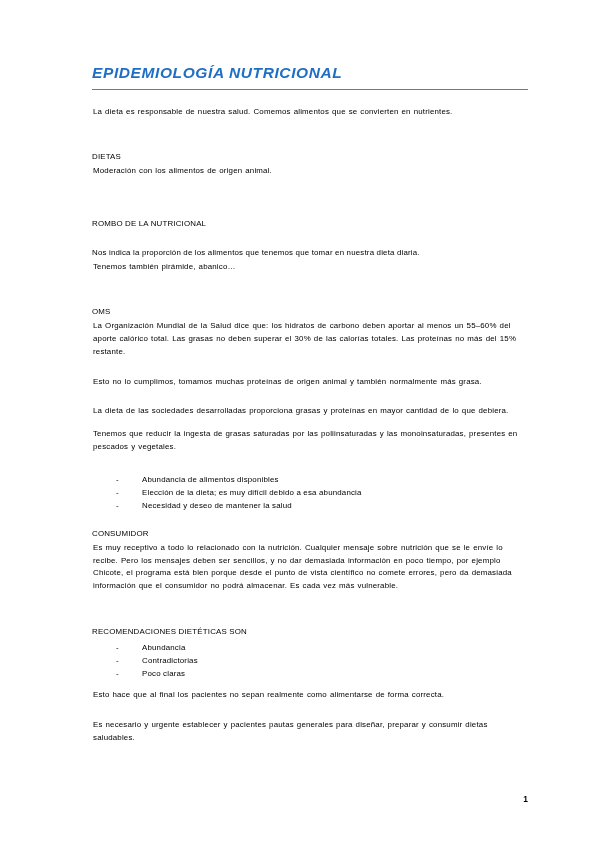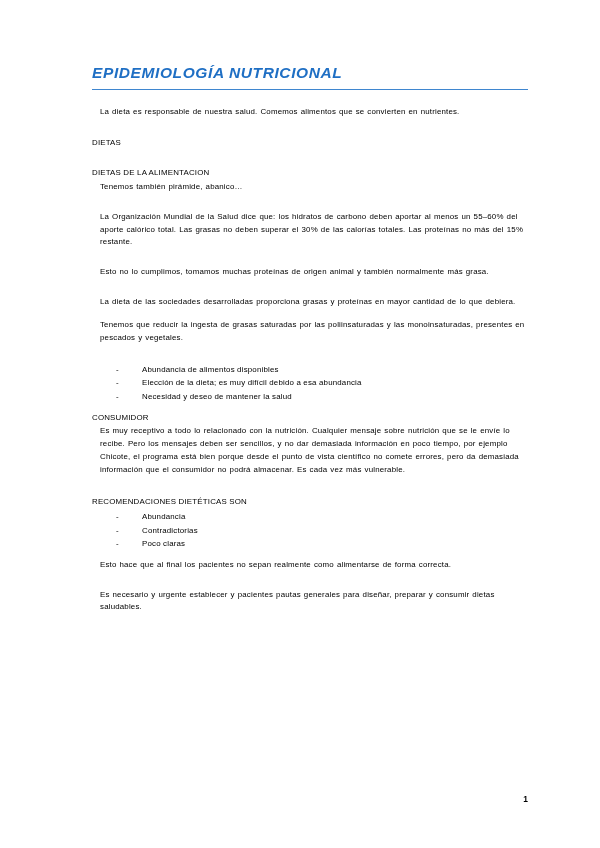--- a/index.html
+++ b/index.html
@@ -40,29 +40,29 @@
   }
   .title-rule {
     border: none;
     border-top: 1.4px solid #3f86cf;
     margin: 0 0 16px 0;
     width: 100%;
   }
   p.para {
     font-size: 7.9px;
     line-height: 1.62;
-    margin: 0 0 10px 8px;
+    margin: 0 0 10px 1px;
     text-align: left;
     letter-spacing: 0.18px;
     word-spacing: 0.6px;
   }
   p.heading {
     font-size: 7.9px;
     line-height: 1.62;
-    margin: 2px 0 1px 0;
+    margin: 16px 0 1px 0;
     letter-spacing: 0.18px;
   }
   .gap-sm { height: 7px; }
   ul.dashlist {
     list-style: none;
     margin: 2px 0 9px 0;
     padding: 0 0 0 24px;
   }
   ul.dashlist li {
     font-size: 7.9px;
@@ -91,31 +91,34 @@
   <div class="content">
 
     <h1 class="doc-title">EPIDEMIOLOGÍA  NUTRICIONAL</h1>
     <hr class="title-rule">
 
     <p class="para">La dieta es responsable de nuestra salud. Comemos alimentos que se convierten en nutrientes.</p>
 
     <div class="gap-sm"></div>
 
     <p class="heading">DIETAS</p>
+    <p class="para">Moderación con los alimentos de origen animal.</p>
 
     <div class="gap-sm"></div>
 
 
     <div class="gap-sm"></div>
 
-    <p class="heading">DIETAS DE LA ALIMENTACION</p>
+    <p class="heading">ROMBO DE LA NUTRICIONAL</p>
+    <p class="heading">Nos indica la proporción de los alimentos que tenemos que tomar en nuestra dieta diaria.</p>
     <p class="para">Tenemos también pirámide, abanico…</p>
 
     <div class="gap-sm"></div>
 
+    <p class="heading">OMS</p>
     <p class="para">La Organización Mundial de la Salud dice que: los hidratos de carbono deben aportar al menos un 55–60%  del aporte calórico total. Las grasas no deben superar el 30% de las calorías totales. Las proteínas no más del 15%  restante.</p>
 
     <div class="gap-sm"></div>
 
     <p class="para">Esto no lo cumplimos, tomamos muchas proteínas de origen animal y también normalmente más grasa.</p>
 
     <div class="gap-sm"></div>
 
     <p class="para">La dieta de las sociedades desarrolladas proporciona grasas y proteínas en mayor cantidad de lo que debiera.</p>
 

